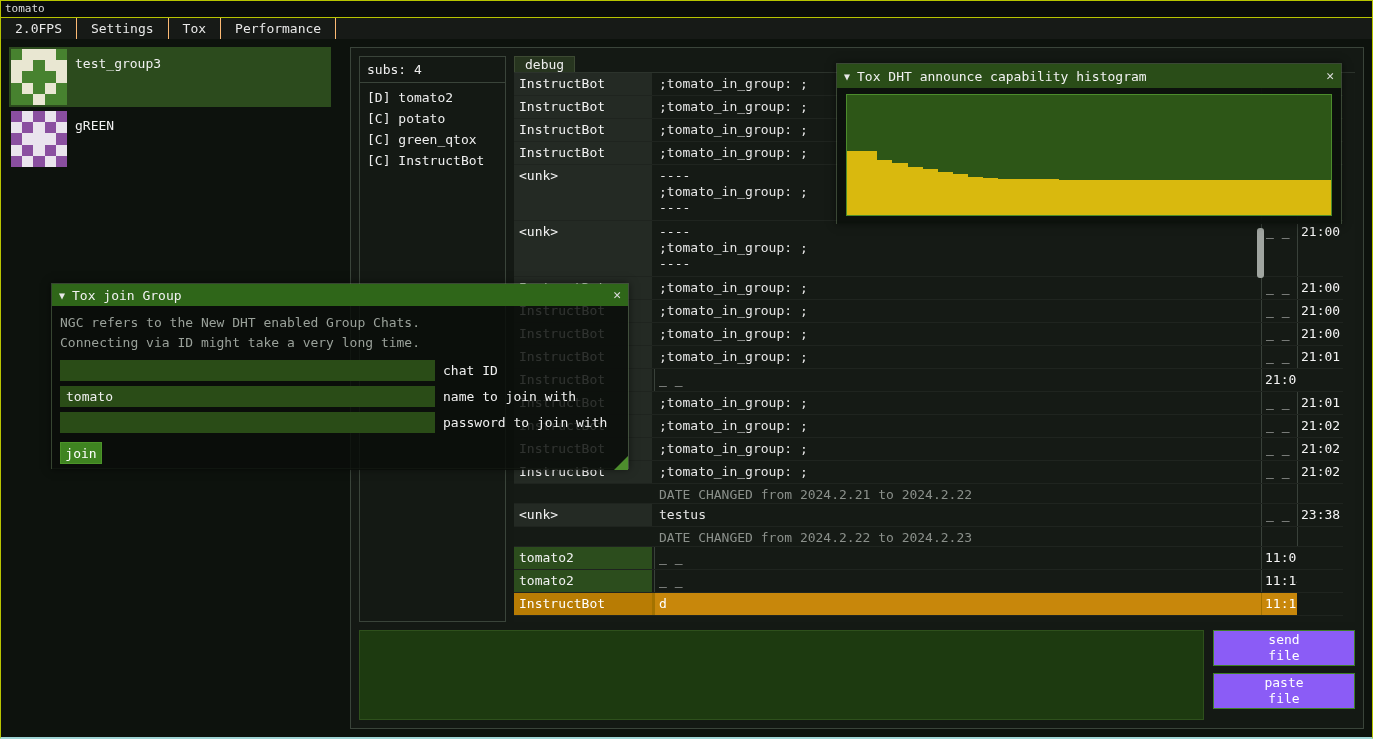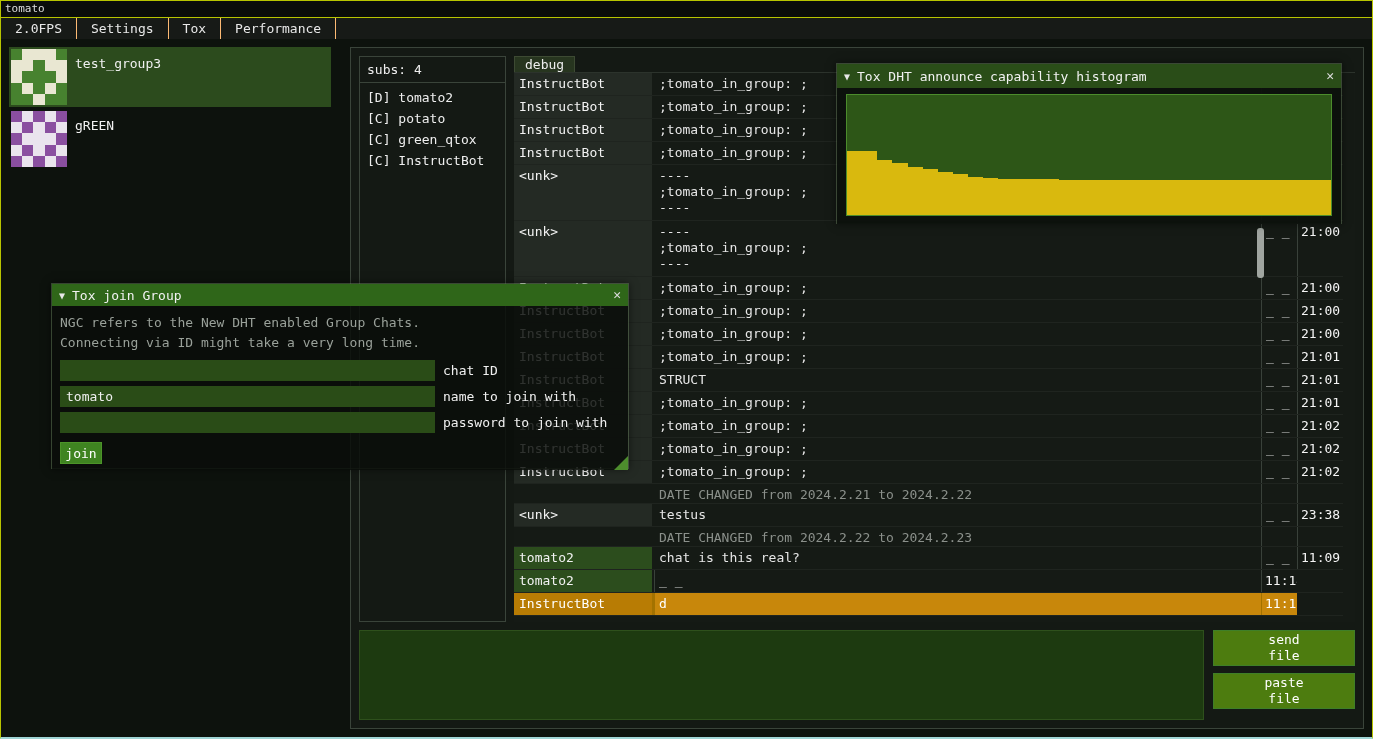--- a/index.html
+++ b/index.html
@@ -59,21 +59,21 @@
   .r.hl .c.sc { background:#b87c04; border-right-color:#a37200; }
   .r.hl .c.st, .r.hl .c.tm { border-left-color:#a37200; }
   .scroll-thumb { position:absolute; left:743px; top:155px; width:7px; height:50px;
                   background:#a0a5a0; border-radius:3px; }
 
   
   .input-row { height:90px; display:flex; gap:9px; }
   .msg-input { flex:1; background:#1d3a10; border:1px solid #2e501c; resize:none;
                color:#eee; font-family:"DejaVu Sans Mono", monospace; font-size:13px; padding:4px; }
   .file-btns { width:142px; display:flex; flex-direction:column; gap:7px; }
-  .vbtn { height:36px; background:#4d7c0f; border:1px solid #3f7f28; color:#fff;
+  .vbtn { height:36px; background:#8b5cf6; border:1px solid #3f7f28; color:#fff;
           font-family:"DejaVu Sans Mono", monospace; font-size:13px; line-height:16px;
           white-space:pre-line; text-align:center; cursor:pointer; }
 
   
   .fwin { position:absolute; border:1px solid rgba(90,110,80,.55); box-shadow:0 0 8px rgba(0,0,0,.5); }
   .fwin-title { display:flex; align-items:center; gap:7px; padding:0 7px;
                 color:#f2f2f2; font-size:13px; }
   .collapse { font-size:10px; color:#e8e8e8; }
   .xbtn { margin-left:auto; color:#dcdcdc; font-size:13px; line-height:14px; cursor:pointer; }
 
@@ -256,21 +256,20 @@
               <div class="c tm">21:00</div>
             </div>
             <div class="r">
               <div class="c sc">InstructBot</div>
               <div class="c msg">;tomato_in_group: ;</div>
               <div class="c st">_ _</div>
               <div class="c tm">21:01</div>
             </div>
             <div class="r">
               <div class="c sc">InstructBot</div>
-              <div class="c msg">STRUCT</div>
               <div class="c st">_ _</div>
               <div class="c tm">21:01</div>
             </div>
             <div class="r">
               <div class="c sc">InstructBot</div>
               <div class="c msg">;tomato_in_group: ;</div>
               <div class="c st">_ _</div>
               <div class="c tm">21:01</div>
             </div>
             <div class="r">
@@ -304,21 +303,20 @@
               <div class="c tm">23:38</div>
             </div>
             <div class="r daterow">
               <div class="c sc"></div>
               <div class="c msg">DATE CHANGED from 2024.2.22 to 2024.2.23</div>
               <div class="c st"></div>
               <div class="c tm"></div>
             </div>
             <div class="r">
               <div class="c sc self">tomato2</div>
-              <div class="c msg">chat is this real?</div>
               <div class="c st">_ _</div>
               <div class="c tm">11:09</div>
             </div>
             <div class="r">
               <div class="c sc self">tomato2</div>
               <div class="c st">_ _</div>
               <div class="c tm">11:14</div>
             </div>
             <div class="r hl">
               <div class="c sc">InstructBot</div>

